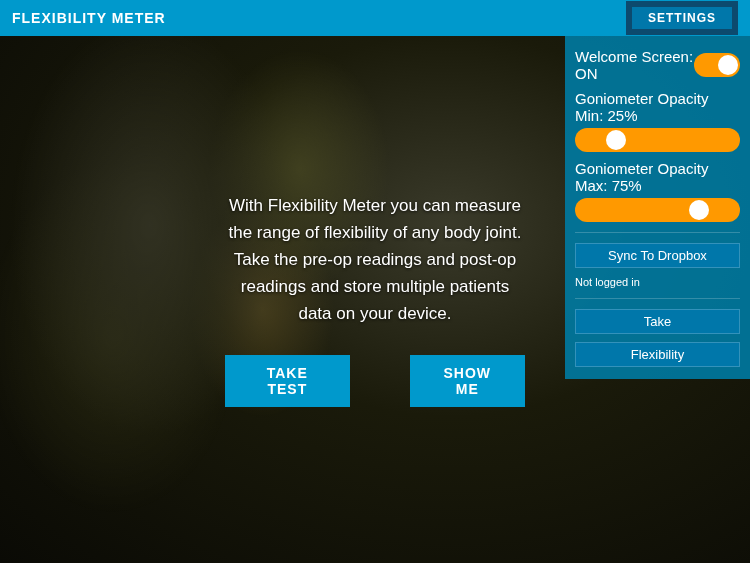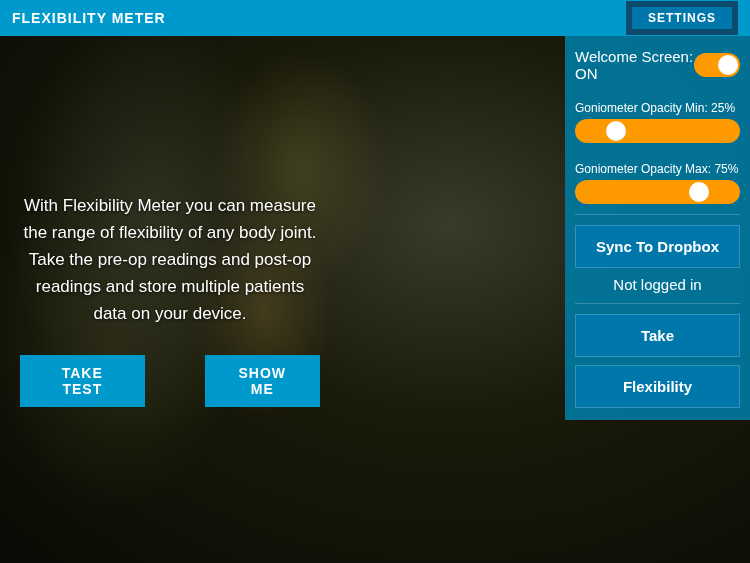--- a/index.html
+++ b/index.html
@@ -69,21 +69,21 @@
     
     .main-content {
       position: absolute;
       top: 36px;
       left: 0;
       right: 0;
       bottom: 0;
       z-index: 1;
       display: flex;
       align-items: center;
-      justify-content: flex-start;
+      justify-content: center;
     }
 
     
     .center-panel {
       text-align: center;
       color: white;
       max-width: 340px;
       padding: 20px;
     }
 
@@ -167,22 +167,21 @@
 
     
     .slider-row {
       display: flex;
       flex-direction: column;
       gap: 4px;
     }
 
     .slider-label {
       color: white;
-      font-size: 12px;
-      margin-top: 11px;
+      font-size: 15px;
     }
 
     .slider-track {
       width: 100%;
       height: 24px;
       background: #f90;
       border-radius: 12px;
       position: relative;
     }
 
@@ -209,32 +208,31 @@
     .divider {
       height: 1px;
       background: rgba(255,255,255,0.2);
       margin: 2px 0;
     }
 
     .settings-button {
       background: #0077aa;
       color: white;
       border: 1px solid rgba(255,255,255,0.2);
-      padding: 12px 10px;
-      font-size: 15px;
+      padding: 4px 10px;
+      font-size: 13px;
       cursor: pointer;
       text-align: center;
       width: 100%;
-      font-weight: bold;
     }
 
     .not-logged-in {
       color: white;
-      font-size: 15px;
-      text-align: center;
+      font-size: 11px;
+      text-align: left;
     }
   </style>
 </head>
 <body>
 
 <div class="bg"></div>
 <div class="bg-texture"></div>
 
 <div class="top-bar">
   <span class="app-title">FLEXIBILITY METER</span>

